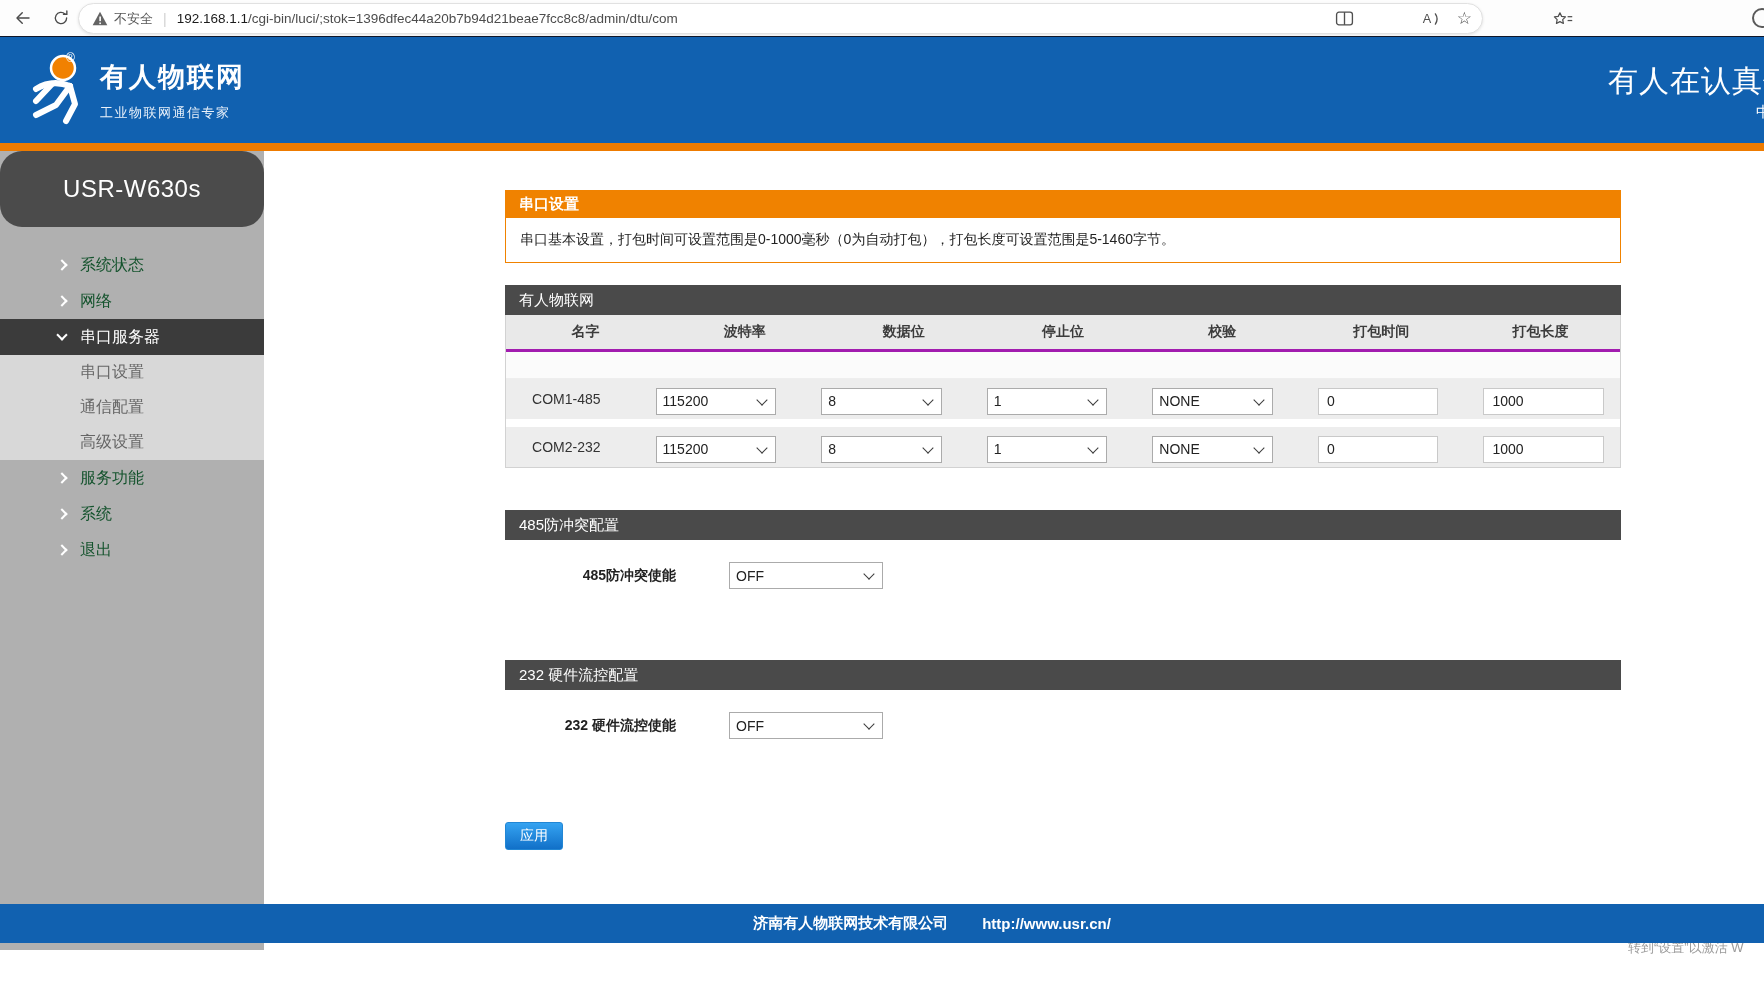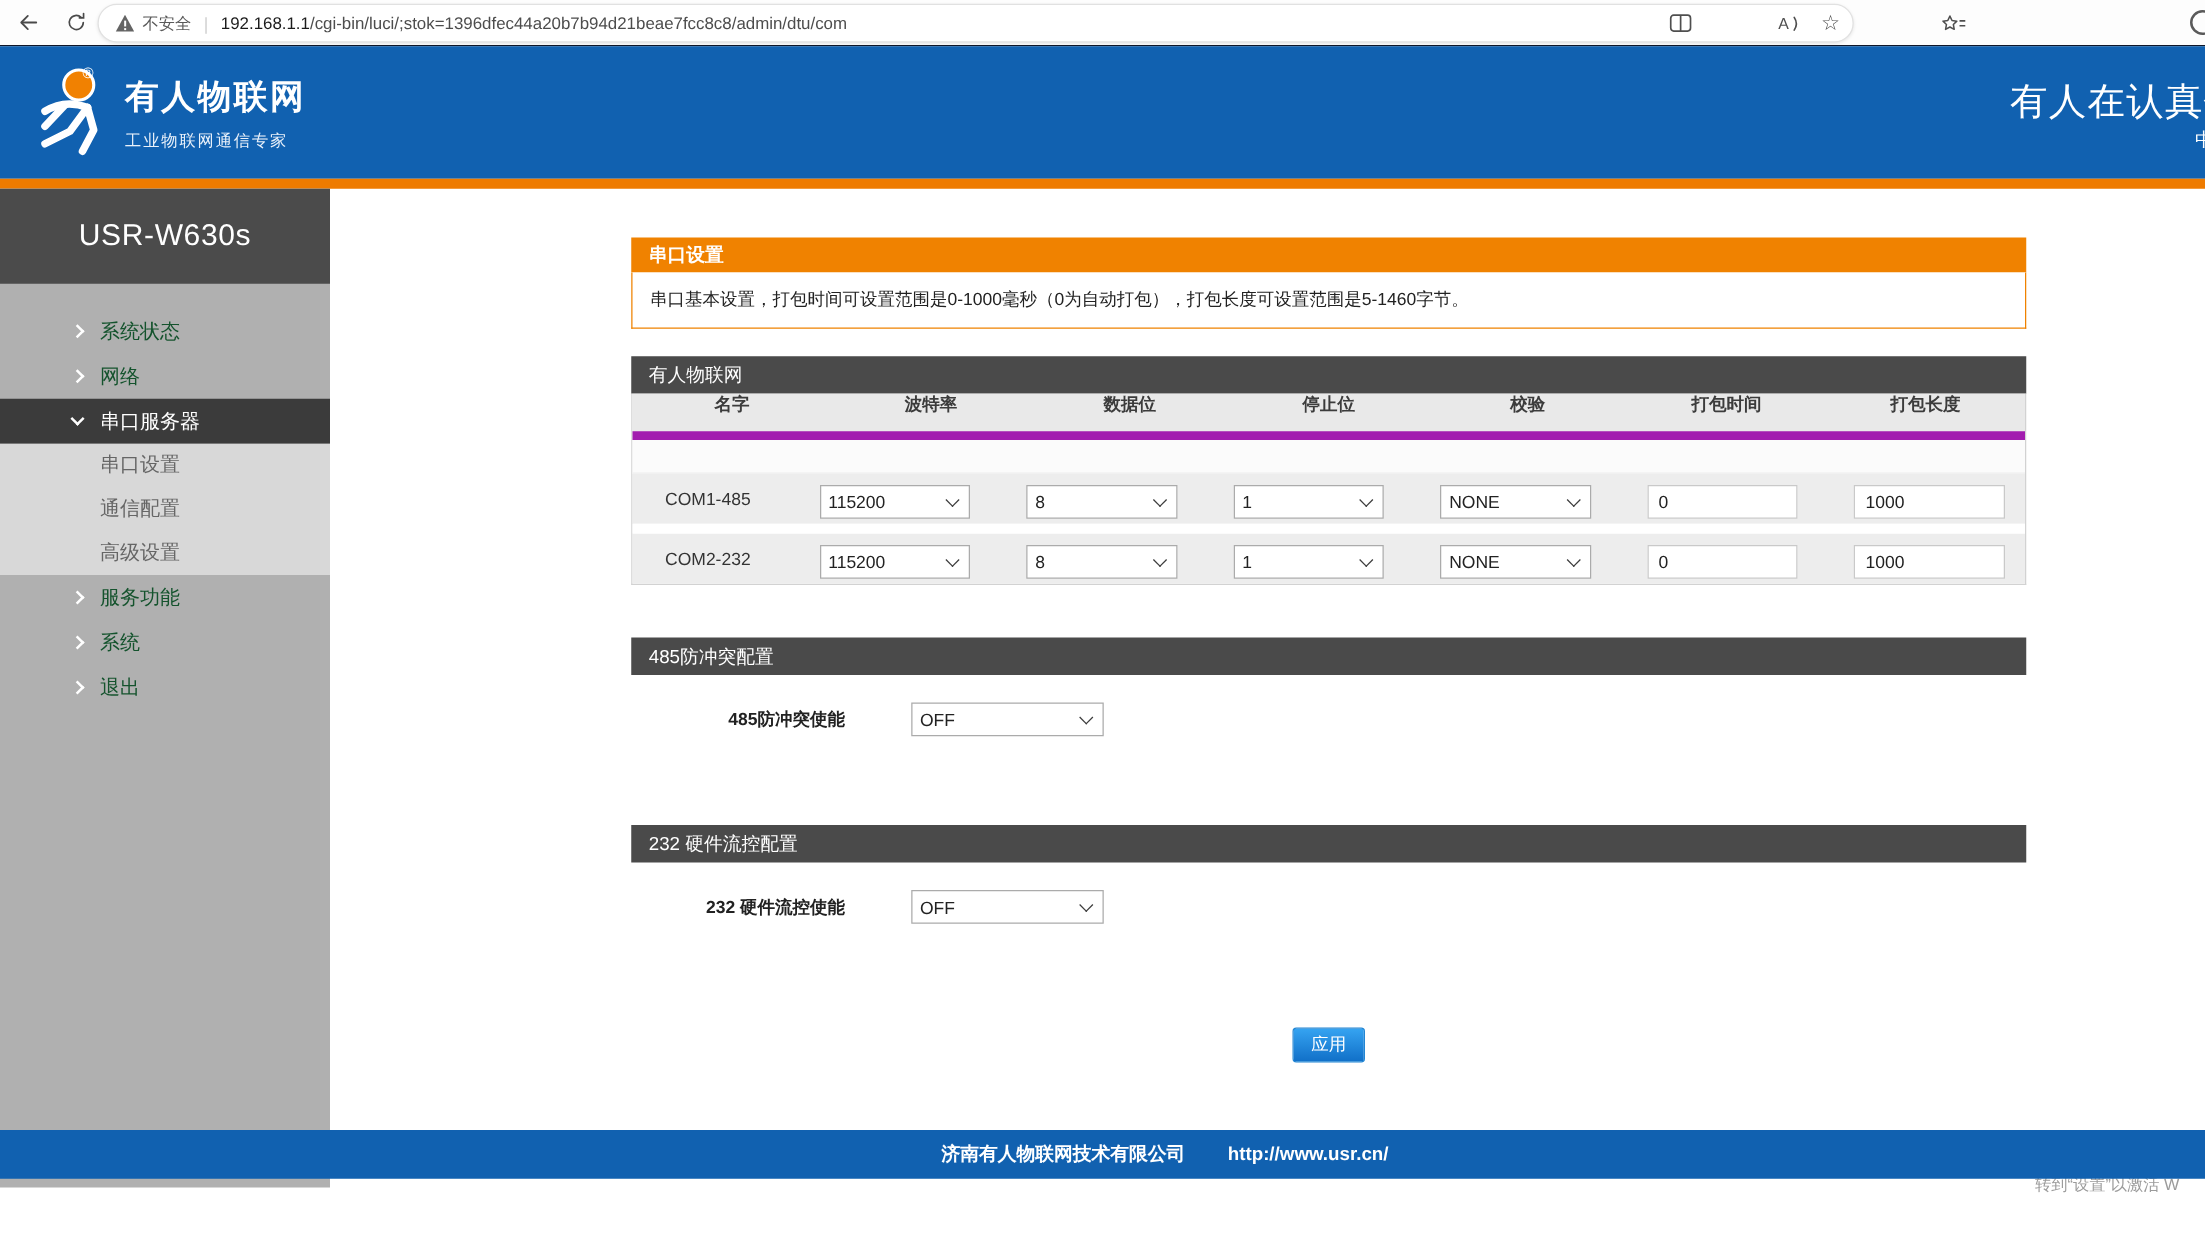--- a/index.html
+++ b/index.html
@@ -34,41 +34,41 @@
   .brand-title { font-size:27px; font-weight:700; letter-spacing:2px; }
   .brand-sub { font-size:13px; margin-top:9px; letter-spacing:1.5px; color:#e9f1fa; }
   .slogan { position:absolute; left:1608px; top:24px; color:#fff; font-size:30px; font-weight:300;
     letter-spacing:1px; white-space:nowrap; }
   .lang-partial { position:absolute; left:1756px; top:66px; color:#fff; font-size:15px; white-space:nowrap; }
   .orange-strip { position:absolute; left:0; top:143px; width:1764px; height:8px; background:#ee7b00; }
 
   
   .sidebar { position:absolute; left:0; top:151px; width:264px; height:799px; background:#b0b0b0; }
   .device-title { height:76px; background:#4b4b4b; color:#fff; display:flex; align-items:center;
-    justify-content:center; font-size:24px; font-weight:500; letter-spacing:.5px; }
+    justify-content:center; font-size:24px; font-weight:500; letter-spacing:.5px;border-radius:22px; }
   .nav { padding-top:20px; }
   .nav-item { height:36px; display:flex; align-items:center; font-size:16px; color:#14532d; cursor:pointer; }
   .nav-item .chev-box { width:22px; margin-left:58px; display:flex; align-items:center; }
   .chev-r { width:8px; height:8px; border-right:2px solid #fff; border-bottom:2px solid #fff; transform:rotate(-45deg); }
   .chev-d { width:8px; height:8px; border-right:2px solid #fff; border-bottom:2px solid #fff; transform:rotate(45deg); margin-top:-4px; }
   .nav-item.active { background:#3b3b3b; color:#fff; }
   .submenu { background:#d8d8d8; }
   .sub-item { height:35px; display:flex; align-items:center; padding-left:80px; font-size:16px; color:#666; cursor:pointer; }
 
   
   .content { position:absolute; left:505px; top:190px; width:1116px; }
   .panel-bar { height:28px; background:#f08200; color:#fff; font-size:15px; font-weight:700;
     display:flex; align-items:center; padding-left:14px; }
   .panel-bar.dark { height:30px; background:#4a4a4a; font-weight:400; font-size:15px; }
   .intro-body { border:1px solid #f08200; border-top:none; height:45px; display:flex; align-items:center;
     padding-left:14px; font-size:14px; color:#222; background:#fff; }
 
   .basic-section { margin-top:22px; }
   .table-box { border:1px solid #d2d2d2; border-top:none; background:#fff; }
-  .thead { height:37px; background:#e9e9e9; border-bottom:7px solid #a21caf; display:flex; }
+  .thead { height:37px; background:#e9e9e9; border-bottom:3px solid #a21caf; display:flex; align-items:center; }
   .thead .tcell { text-align:center; font-size:14px; font-weight:700; color:#3c3c3c; }
   .tcell { flex:1; }
   .spacer-row { height:27px; background:#fbfbfb; border-bottom:1px solid #eee; }
   .trow { height:40px; background:#ededed; display:flex; align-items:center;gap:28px; }
   .rowgap { height:8px; background:#fff; }
   .name-cell { text-align:center; font-size:14px; color:#333; }
   .ctl-cell { padding:4px 16px 0 1px; }
   .selwrap { position:relative; display:block; }
   .selwrap::after { content:""; position:absolute; right:10px; top:8px; width:7px; height:7px;
     border-right:1.6px solid #3c3c3c; border-bottom:1.6px solid #3c3c3c; transform:rotate(45deg); pointer-events:none; }
@@ -77,21 +77,21 @@
     font-family:"Liberation Sans","DejaVu Sans",sans-serif; }
   input[type=text] { width:100%; height:27px; border:1px solid #c9c9c9; background:#fff; font-size:14px;
     color:#222; padding:0 8px; border-radius:0; font-family:"Liberation Sans","DejaVu Sans",sans-serif; }
 
   .sec-485 { margin-top:42px; }
   .sec-232 { margin-top:71px; }
   .form-row { margin-top:22px; display:flex; align-items:center; }
   .form-label { width:171px; text-align:right; font-size:14px; font-weight:700; color:#222; }
   .form-ctl { margin-left:27px; width:180px;padding-left:26px; }
 
-  .apply-wrap { margin-top:83px; display:flex; justify-content:center; }
+  .apply-wrap { margin-top:83px; display:flex; justify-content:flex-start; }
   .apply-btn { width:58px; height:28px; color:#fff; font-size:14px; border:1px solid #2286d4; border-radius:3px;
     background:linear-gradient(#35a3f1,#1170c8); cursor:pointer; font-family:"Liberation Sans","DejaVu Sans",sans-serif; }
 
   
   .watermark { position:absolute; left:1628px; top:905px; color:#9b9b9b; }
   .wm1 { font-size:20px; white-space:nowrap; }
   .wm2 { font-size:13px; margin-top:7px; white-space:nowrap; }
 
   
   .footer { position:absolute; left:0; top:904px; width:1764px; height:39px; background:#1161b0;

